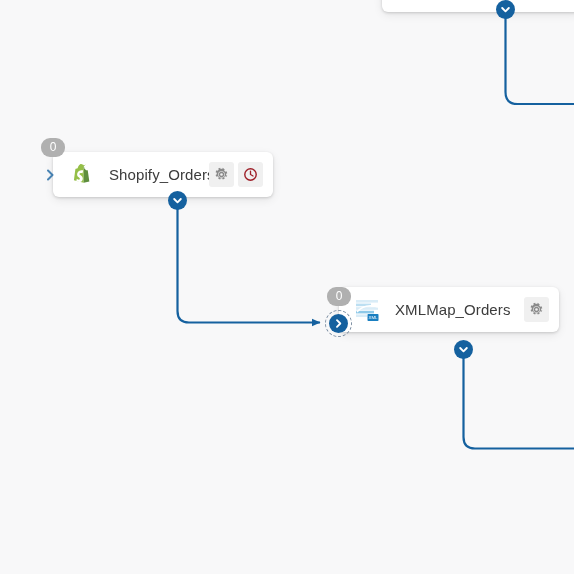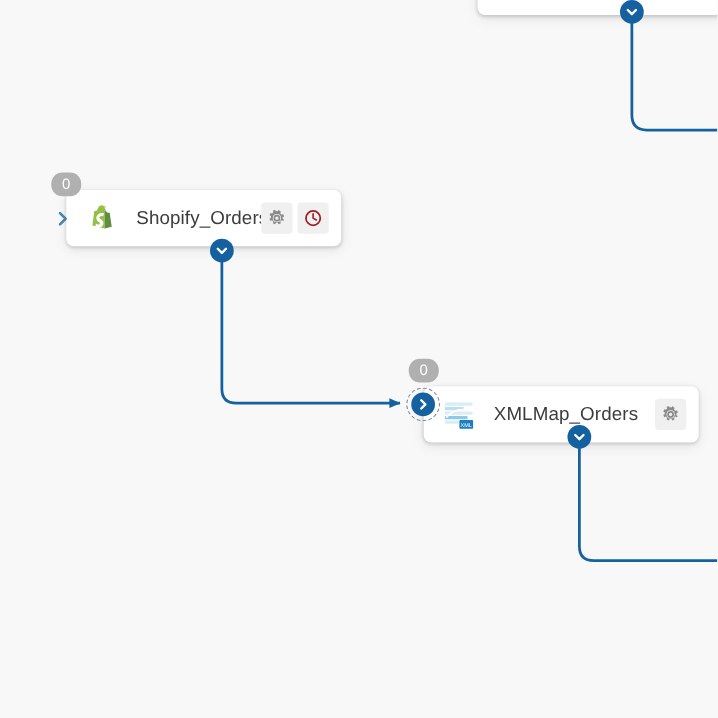--- a/index.html
+++ b/index.html
@@ -212,21 +212,21 @@
   </div>
 
   <div class="port" style="left:168px; top:191px;">
     <svg width="11" height="11" viewBox="0 0 11 11">
       <path d="M 2.2 4 L 5.5 7.3 L 8.8 4" fill="none" stroke="#ffffff" stroke-width="1.9" stroke-linecap="round" stroke-linejoin="round"></path>
     </svg>
   </div>
 
   <div class="count-badge" style="left:327px; top:287px;">0</div>
 
-  <div class="node" style="left:339px; top:309px; width:220px; height:45px;">
+  <div class="node" style="left:339px; top:287px; width:220px; height:45px;">
     <div class="node-inner">
       <div class="node-icon">
         <svg width="26" height="24" viewBox="0 0 26 24">
           <rect x="1" y="2" width="22" height="2.6" fill="#d9ecf7"></rect>
           <rect x="1" y="5.6" width="15" height="2.6" fill="#bcdff2"></rect>
           <rect x="1" y="9.2" width="22" height="2.6" fill="#d9ecf7"></rect>
           <rect x="1" y="12.8" width="18" height="2.6" fill="#8fc9e8"></rect>
           <rect x="1" y="16.4" width="11" height="2.6" fill="#d9ecf7"></rect>
           <path d="M 2 14 Q 10 5 23 9" fill="none" stroke="#ffffff" stroke-width="1.4"></path>
           <rect x="12.5" y="16" width="11" height="7" rx="0.8" fill="#1a7fc1"></rect>

